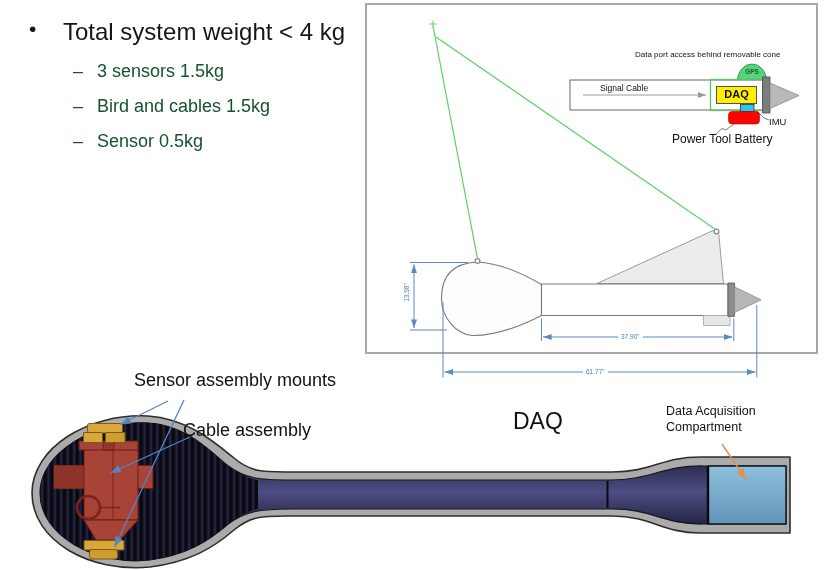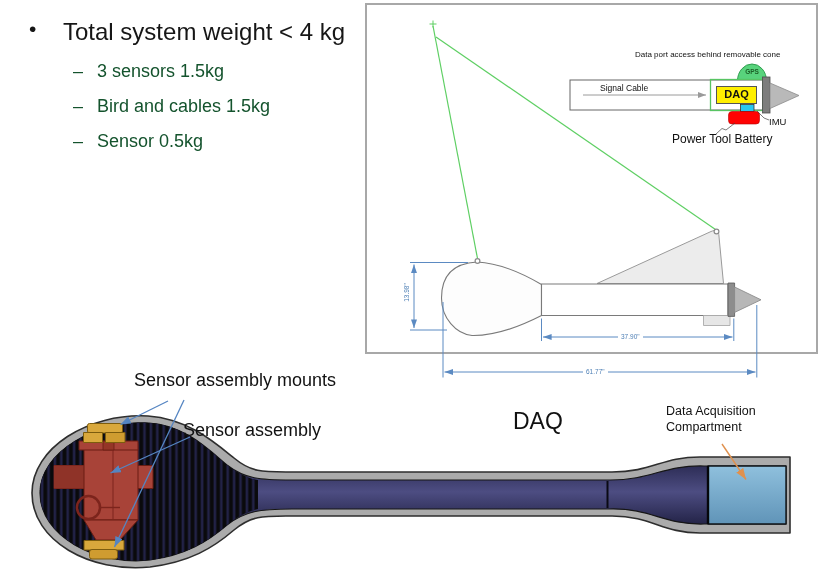--- a/index.html
+++ b/index.html
@@ -169,15 +169,15 @@
 <div class="lbl lbl-daq-box">DAQ</div>
 <div class="lbl lbl-gps">GPS</div>
 <div class="lbl lbl-imu">IMU</div>
 <div class="lbl lbl-batt">Power Tool Battery</div>
 
 <div class="lbl dim lbl-dim-h">13.98"</div>
 <div class="lbl dim lbl-dim-tube">37.90"</div>
 <div class="lbl dim lbl-dim-total">61.77"</div>
 
 <div class="lbl lbl-mounts">Sensor assembly mounts</div>
-<div class="lbl lbl-assembly">Sensor assembly</div>
+<div class="lbl lbl-assembly">Cable assembly</div>
 <div class="lbl lbl-daq2">DAQ</div>
 <div class="lbl lbl-compartment">Data Acquisition Compartment</div>
 
 </body></html>

